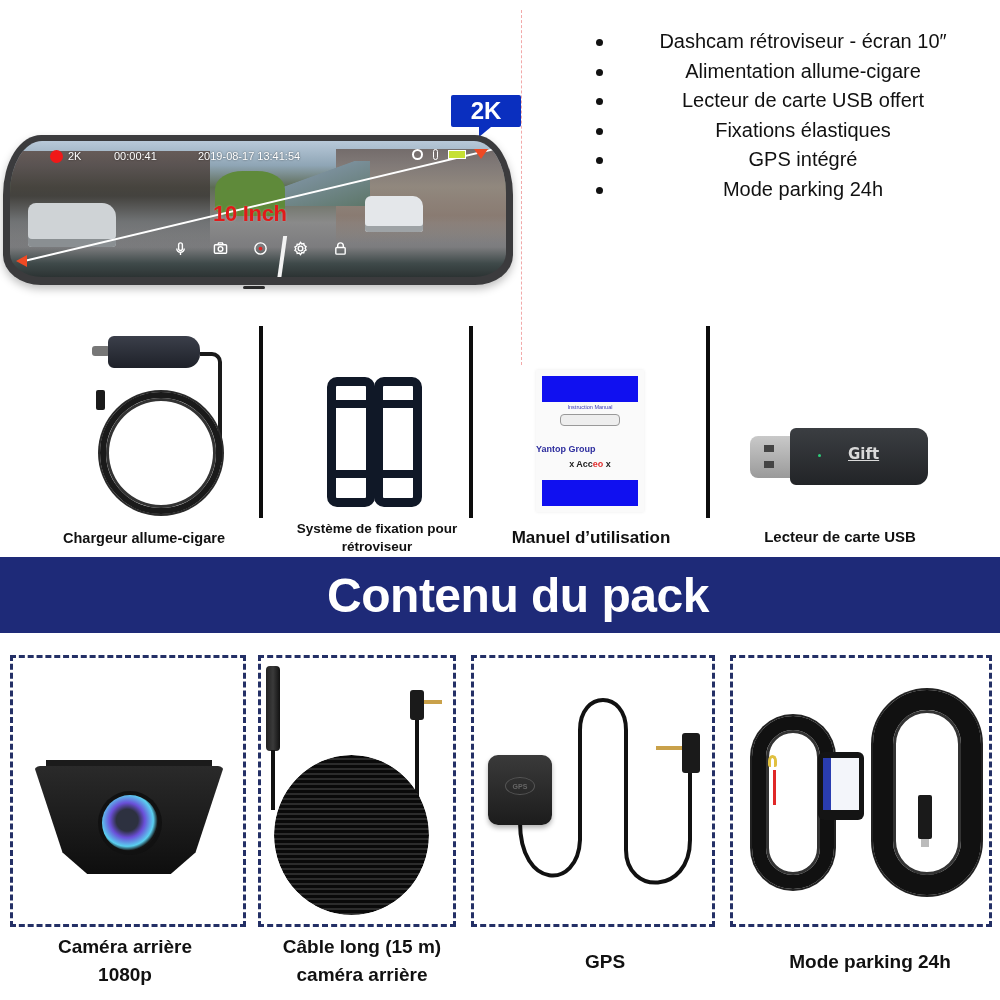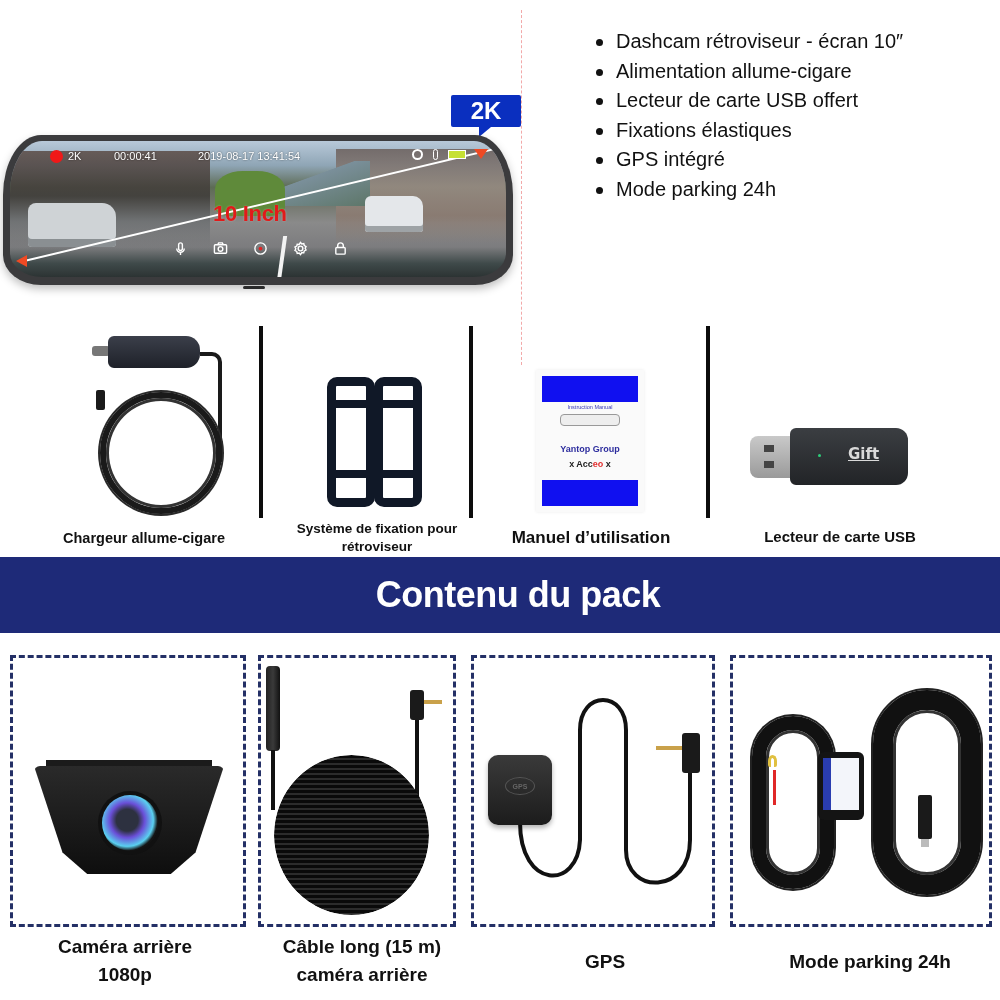--- a/index.html
+++ b/index.html
@@ -7,21 +7,21 @@
   body { position: relative; font-family: "Liberation Sans", "DejaVu Sans", sans-serif; color: #111; }
 
   
   .divider-dashed-red {
     position: absolute; left: 521px; top: 10px; width: 0; height: 355px;
     border-left: 1px dashed #f2a9a9;
   }
   .features { position: absolute; left: 580px; top: 27px; width: 410px; }
   .features h2 { font-size: 26px; font-weight: 700; letter-spacing: -0.2px; color: #0a0a0a; margin-bottom: 6px; }
   .features ul { list-style: none; padding-left: 16px; }
-  .features li { font-size: 20px; line-height: 29.5px; color: #111; position: relative; padding-left: 20px; }
+  .features li { font-size: 20px; line-height: 29.5px; color: #111; position: relative; padding-left: 20px; text-align: center; }
   .features li::before { content: ""; position: absolute; left: 0; top: 12px; width: 7px; height: 7px; border-radius: 50%; background: #111; }
 
   
   .badge-2k {
     position: absolute; left: 451px; top: 95px; width: 70px; height: 32px;
     background: #0a2fbf; color: #fff; font-weight: 700; font-size: 24px;
     display: flex; align-items: center; justify-content: center; border-radius: 2px;
   }
   .badge-2k::after {
     content: ""; position: absolute; left: 28px; bottom: -10px;
@@ -91,37 +91,37 @@
   .strap-1 { left: 327px; }
   .strap-2 { left: 374px; }
 
   
   .manual { position: absolute; left: 536px; top: 370px; width: 108px; height: 142px; background: #fafafa; box-shadow: 0 0 3px rgba(0,0,0,.08); }
   .manual-band { position: absolute; left: 6px; width: 96px; height: 26px; background: #1010f0; }
   .manual-band.top { top: 6px; }
   .manual-band.bottom { bottom: 6px; }
   .manual-title { position: absolute; left: 0; width: 100%; top: 34px; font-size: 5.5px; text-align: center; color: #3a3ab8; }
   .manual-mirror { position: absolute; left: 24px; top: 44px; width: 60px; height: 12px; border: 1px solid #999; border-radius: 4px; background: #eee; }
-  .manual-brand { position: absolute; left: 0; width: 100%; top: 74px; text-align: center; font-size: 9px; font-weight: 700; color: #2d2d9e; }
+  .manual-brand { position: absolute; left: 0; width: 100%; top: 74px; text-align: left; font-size: 9px; font-weight: 700; color: #2d2d9e; }
   .manual-logos { position: absolute; left: 0; width: 100%; top: 89px; text-align: center; font-size: 9px; font-weight: 700; color: #222; }
   .manual-logos .o { color: #e23030; }
 
   
   .usb { position: absolute; left: 750px; top: 428px; width: 158px; height: 57px; }
   .usb-plug { position: absolute; left: 0; top: 8px; width: 52px; height: 42px; border-radius: 8px 4px 4px 8px; background: linear-gradient(180deg, #c9c9c9, #9a9a9a); }
   .usb-plug::before, .usb-plug::after { content: ""; position: absolute; left: 14px; width: 10px; height: 7px; background: #444; }
   .usb-plug::before { top: 9px; }
   .usb-plug::after { top: 25px; }
-  .usb-body { position: absolute; left: 40px; top: 0; width: 118px; height: 57px; border-radius: 6px 12px 12px 6px; background: linear-gradient(180deg, #3b3e42, #222427); }
+  .usb-body { position: absolute; left: 40px; top: 0; width: 138px; height: 57px; border-radius: 6px 12px 12px 6px; background: linear-gradient(180deg, #3b3e42, #222427); }
   .usb-led { position: absolute; left: 28px; top: 26px; width: 3px; height: 3px; border-radius: 50%; background: #2ccf7a; }
   .usb-gift { position: absolute; left: 58px; top: 17px; font-size: 15px; color: #d9d9d9; font-weight: 700; text-decoration: underline; font-family: "DejaVu Sans", sans-serif; }
 
   
   .banner { position: absolute; left: 0; top: 557px; width: 1000px; height: 76px; background: #1e2a78; display: flex; align-items: center; justify-content: center; }
-  .banner-title { color: #fff; font-size: 36px; font-weight: 700; letter-spacing: -0.5px; margin-left: 36px; }
+  .banner-title { color: #fff; font-size: 48px; font-weight: 700; letter-spacing: -0.5px; margin-left: 36px; }
 
   
   .dbox { position: absolute; top: 655px; height: 272px; border: 3px dashed #243066; }
   .box-1 { left: 10px; width: 236px; }
   .box-2 { left: 258px; width: 198px; }
   .box-3 { left: 471px; width: 244px; }
   .box-4 { left: 730px; width: 262px; }
   .bot-label { position: absolute; font-weight: 700; font-size: 19px; text-align: center; color: #111; line-height: 28px; }
   .bl-1 { left: 20px; top: 933px; width: 210px; }
   .bl-2 { left: 262px; top: 933px; width: 200px; }

